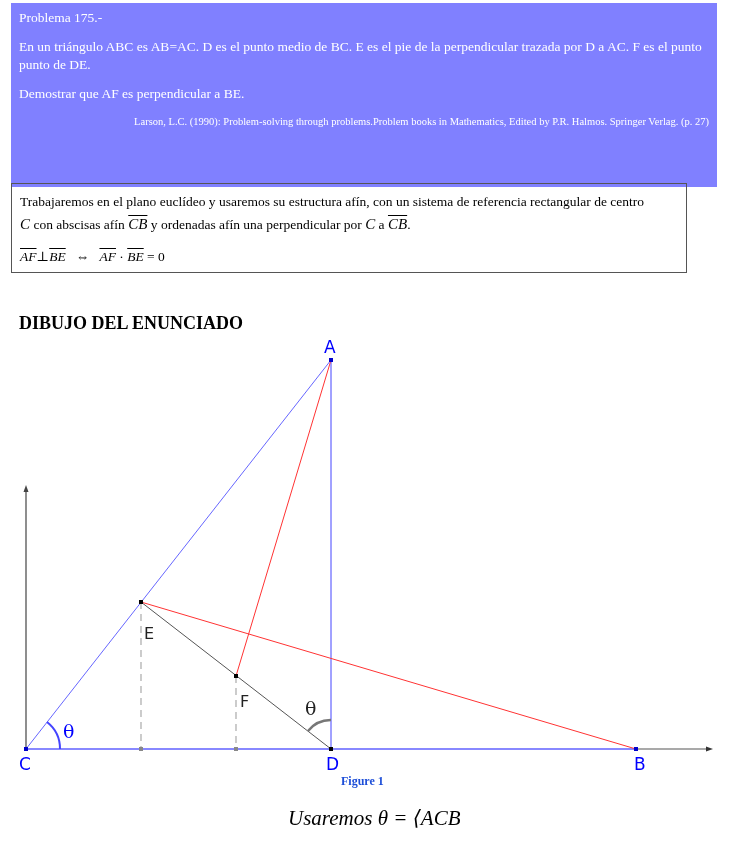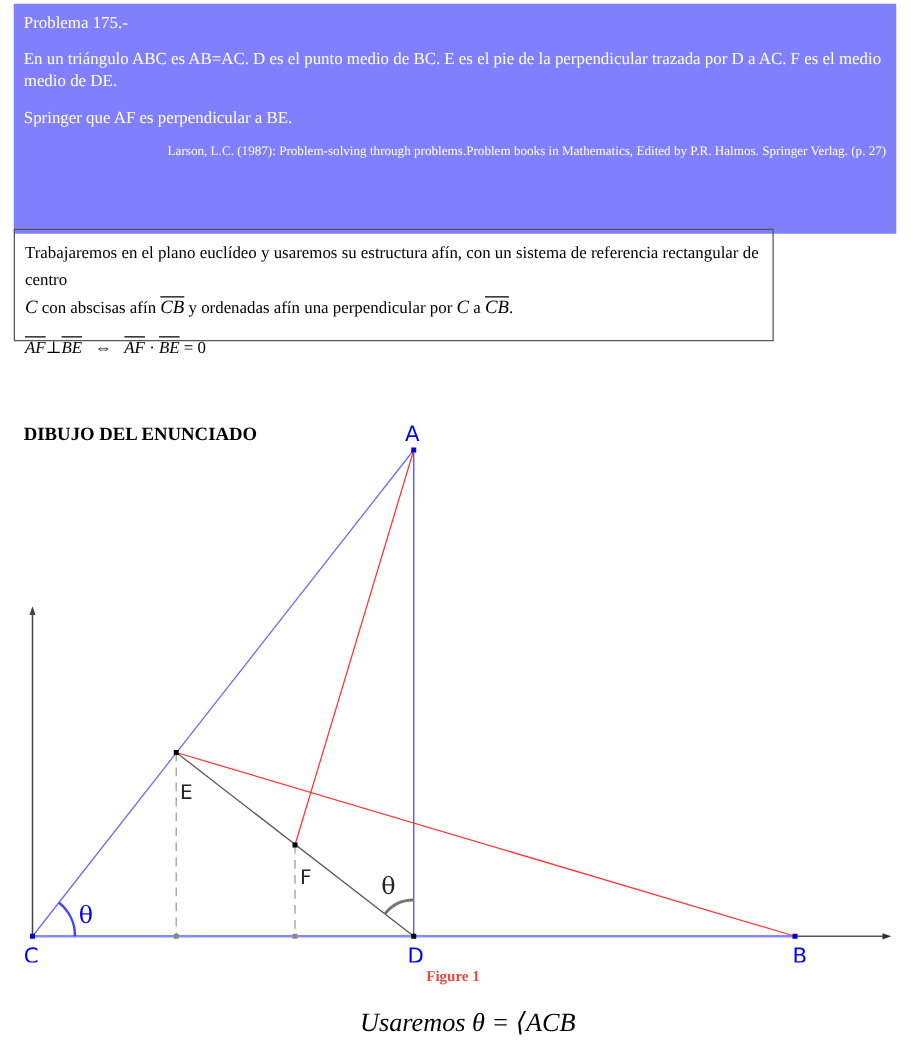--- a/index.html
+++ b/index.html
@@ -5,39 +5,39 @@
   html, body { margin:0; padding:0; background:#ffffff; }
   body { width:729px; height:848px; position:relative; overflow:hidden;
          font-family:"Liberation Serif", "DejaVu Serif", serif; color:#000; }
   .problem-box { position:absolute; left:11px; top:3px; width:706px; height:184px;
                  background:#8080ff; color:#fff; box-sizing:border-box; padding:6px 8px; }
   .problem-box p { margin:0; font-size:13.5px; line-height:18px; }
   .problem-title { margin-bottom:11px !important; }
   .problem-stmt { margin-bottom:11px !important; }
   .problem-prove { margin-bottom:10px !important; }
   .problem-ref { font-size:10.5px !important; text-align:right; }
-  .method-box { position:absolute; left:11px; top:183px; width:608px; height:90px;
+  .method-box { position:absolute; left:11px; top:183px; width:676px; height:90px;
                 border:1px solid #555; box-sizing:border-box; padding:7px 8px; }
   .method-box p { margin:0; font-size:13.5px; line-height:22px; }
   .math-i { font-style:italic; font-size:15px; }
   .ovl { text-decoration:overline; font-style:italic; }
   .formula { text-align:left; margin-top:10px !important; font-size:14px; }
-  .section-title { position:absolute; left:19px; top:313px; font-weight:bold; font-size:15px;margin-top:27px; }
+  .section-title { position:absolute; left:19px; top:313px; font-weight:bold; font-size:18px; }
   svg.fig { position:absolute; left:0; top:330px; }
-  .fig-caption { position:absolute; left:341px; top:774px; color:#ef4444; font-weight:bold; font-size:12px; }
+  .fig-caption { position:absolute; left:341px; top:774px; color:#1d4ed8; font-weight:bold; font-size:12px; }
   .usaremos { position:absolute; left:288px; top:806px; font-style:italic; font-size:21px; }
 </style>
 </head>
 <body>
 
 <div class="problem-box">
   <p class="problem-title">Problema 175.-</p>
-  <p class="problem-stmt">En un triángulo ABC es AB=AC. D es el punto medio de BC. E es el pie de la perpendicular trazada por D a AC. F es el medio medio de DE.</p>
-  <p class="problem-prove">Springer que AF es perpendicular a BE.</p>
-  <p class="problem-ref">Larson, L.C. (1987): Problem-solving through problems.Problem books in Mathematics, Edited by P.R. Halmos. Springer Verlag. (p. 27)</p>
+  <p class="problem-stmt">En un triángulo ABC es AB=AC. D es el punto medio de BC. E es el pie de la perpendicular trazada por D a AC. F es el punto punto de DE.</p>
+  <p class="problem-prove">Demostrar que AF es perpendicular a BE.</p>
+  <p class="problem-ref">Larson, L.C. (1990): Problem-solving through problems.Problem books in Mathematics, Edited by P.R. Halmos. Springer Verlag. (p. 27)</p>
 </div>
 
 <div class="method-box">
   <p>
     <span>Trabajaremos en el plano euclídeo y usaremos su estructura afín, con un sistema de referencia rectangular de centro</span><br>
     <span class="math-i">C</span><span> con abscisas afín </span><span class="ovl math-i">CB</span><span> y ordenadas afín una perpendicular por </span><span class="math-i">C</span><span> a </span><span class="ovl math-i">CB</span><span>.</span>
   </p>
   <p class="formula">
     <span class="ovl">AF</span><span>⊥</span><span class="ovl">BE</span>
     &nbsp;&nbsp;<span>⇔</span>&nbsp;&nbsp;

